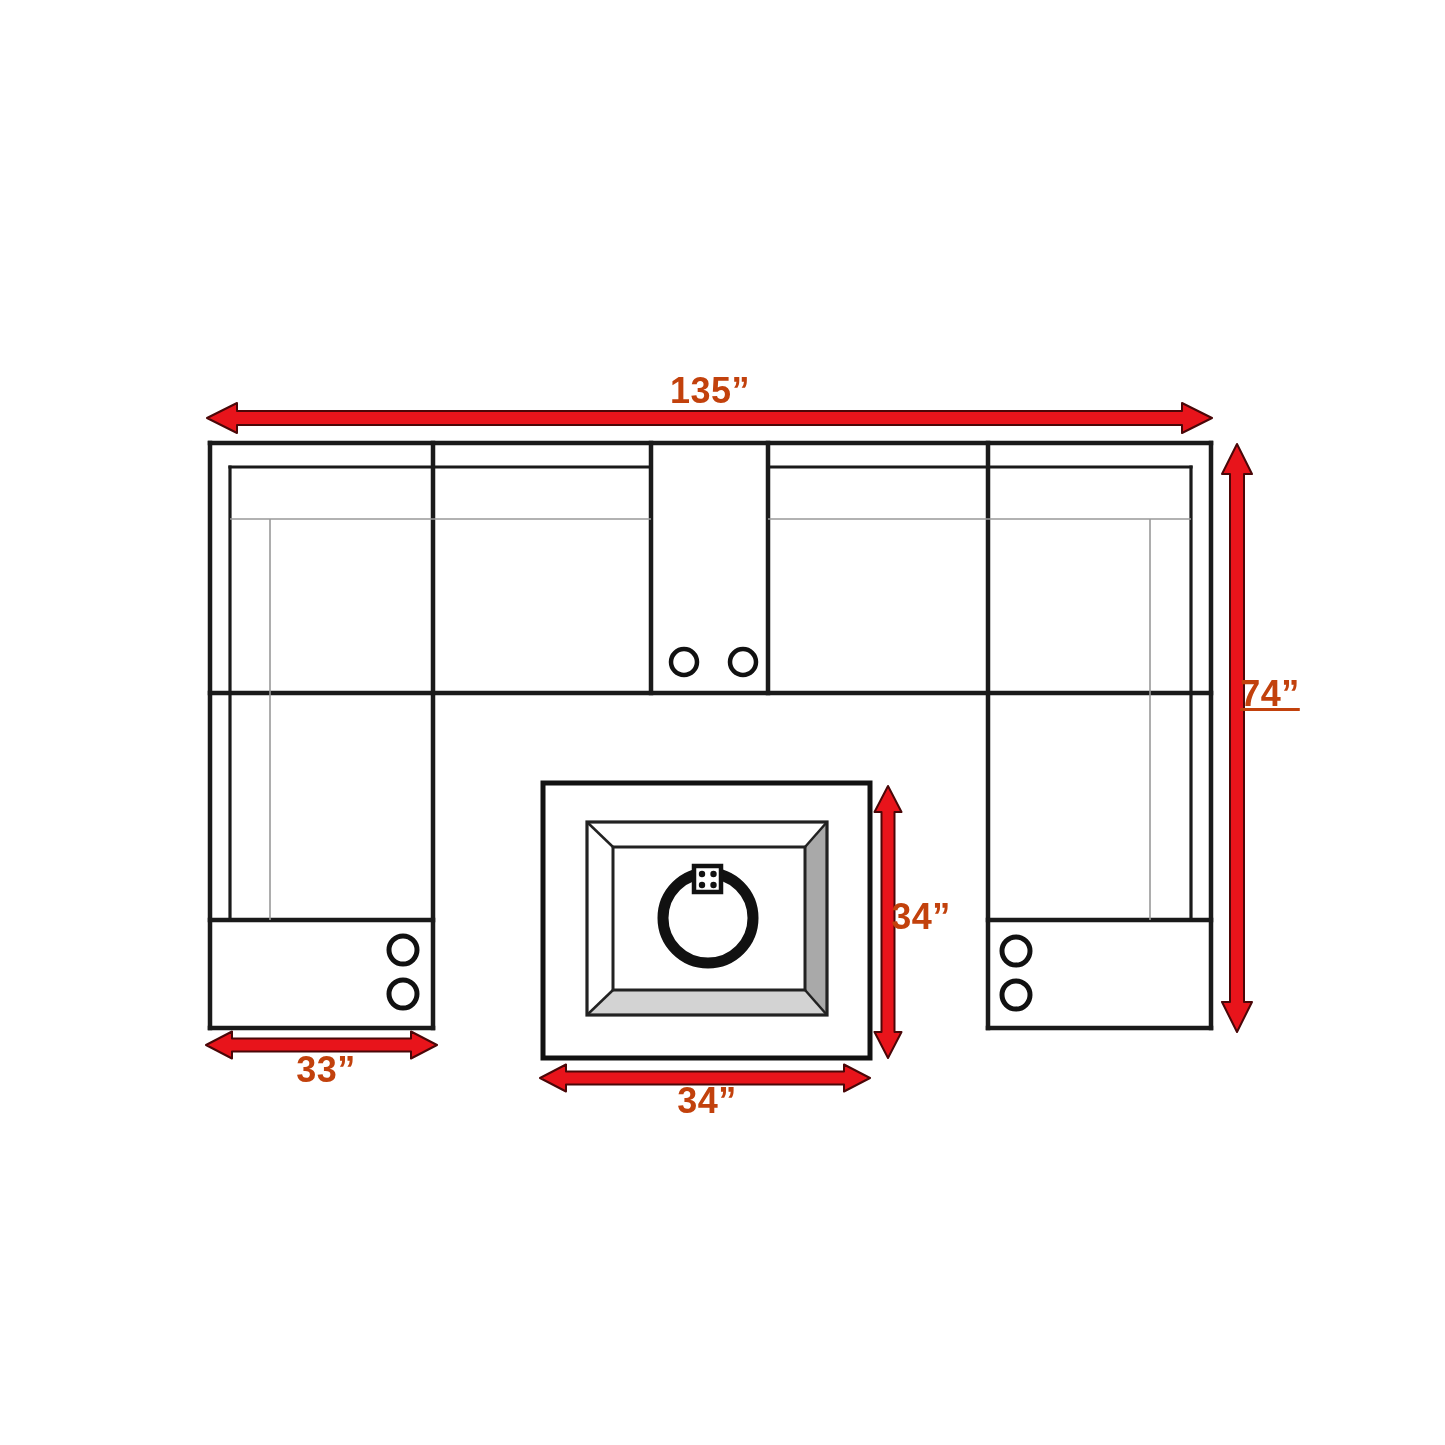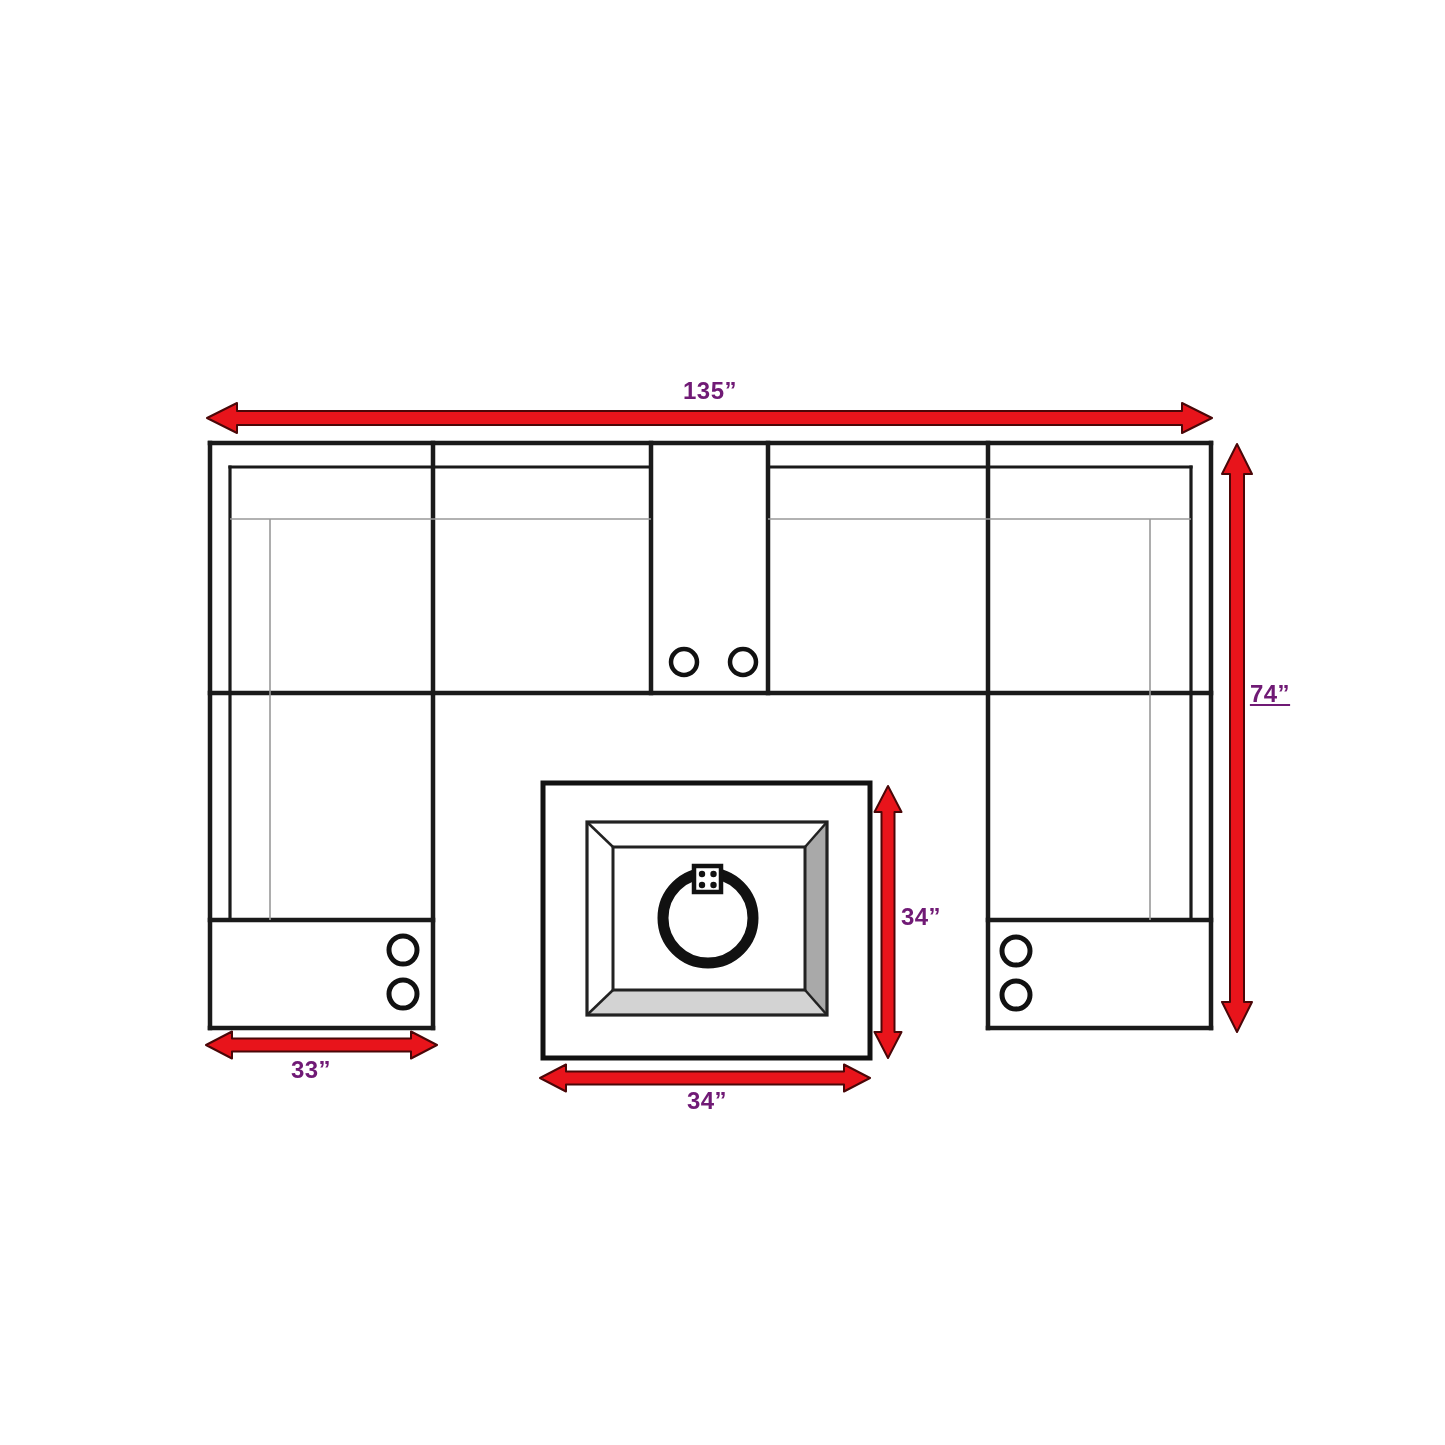--- a/index.html
+++ b/index.html
@@ -18,23 +18,23 @@
     background: #ffffff;
   }
   .stage svg {
     position: absolute;
     left: 0;
     top: 0;
   }
   .dim-label {
     position: absolute;
     transform: translate(-50%, -50%);
-    color: #701a75;
+    color: #c2410c;
     font-weight: bold;
-    font-size: 24px;
+    font-size: 36px;
     letter-spacing: 0.5px;
     white-space: nowrap;
   }
 </style>
 </head>
 <body>
 
 <div class="stage">
 
   <svg width="1445" height="1445" viewBox="0 0 1445 1445">
@@ -117,19 +117,19 @@
       <polygon points="540,1078 566,1064.5 566,1071.5 844,1071.5 844,1064.5 870,1078 844,1091.5 844,1084.5 566,1084.5 566,1091.5"></polygon>
 
       <polygon points="888,786 901.5,812 894.5,812 894.5,1032 901.5,1032 888,1058 874.5,1032 881.5,1032 881.5,812 874.5,812"></polygon>
     </g>
   </svg>
 
   <div class="dim-label" style="left:710px; top:391px;">135”</div>
 
   <div class="dim-label" style="left:1270px; top:694px;text-decoration:underline;">74”</div>
 
-  <div class="dim-label" style="left:311px; top:1070px;">33”</div>
+  <div class="dim-label" style="left:326px; top:1070px;">33”</div>
 
   <div class="dim-label" style="left:707px; top:1101px;">34”</div>
 
   <div class="dim-label" style="left:921px; top:917px;">34”</div>
 
 </div>
 
 </body></html>

